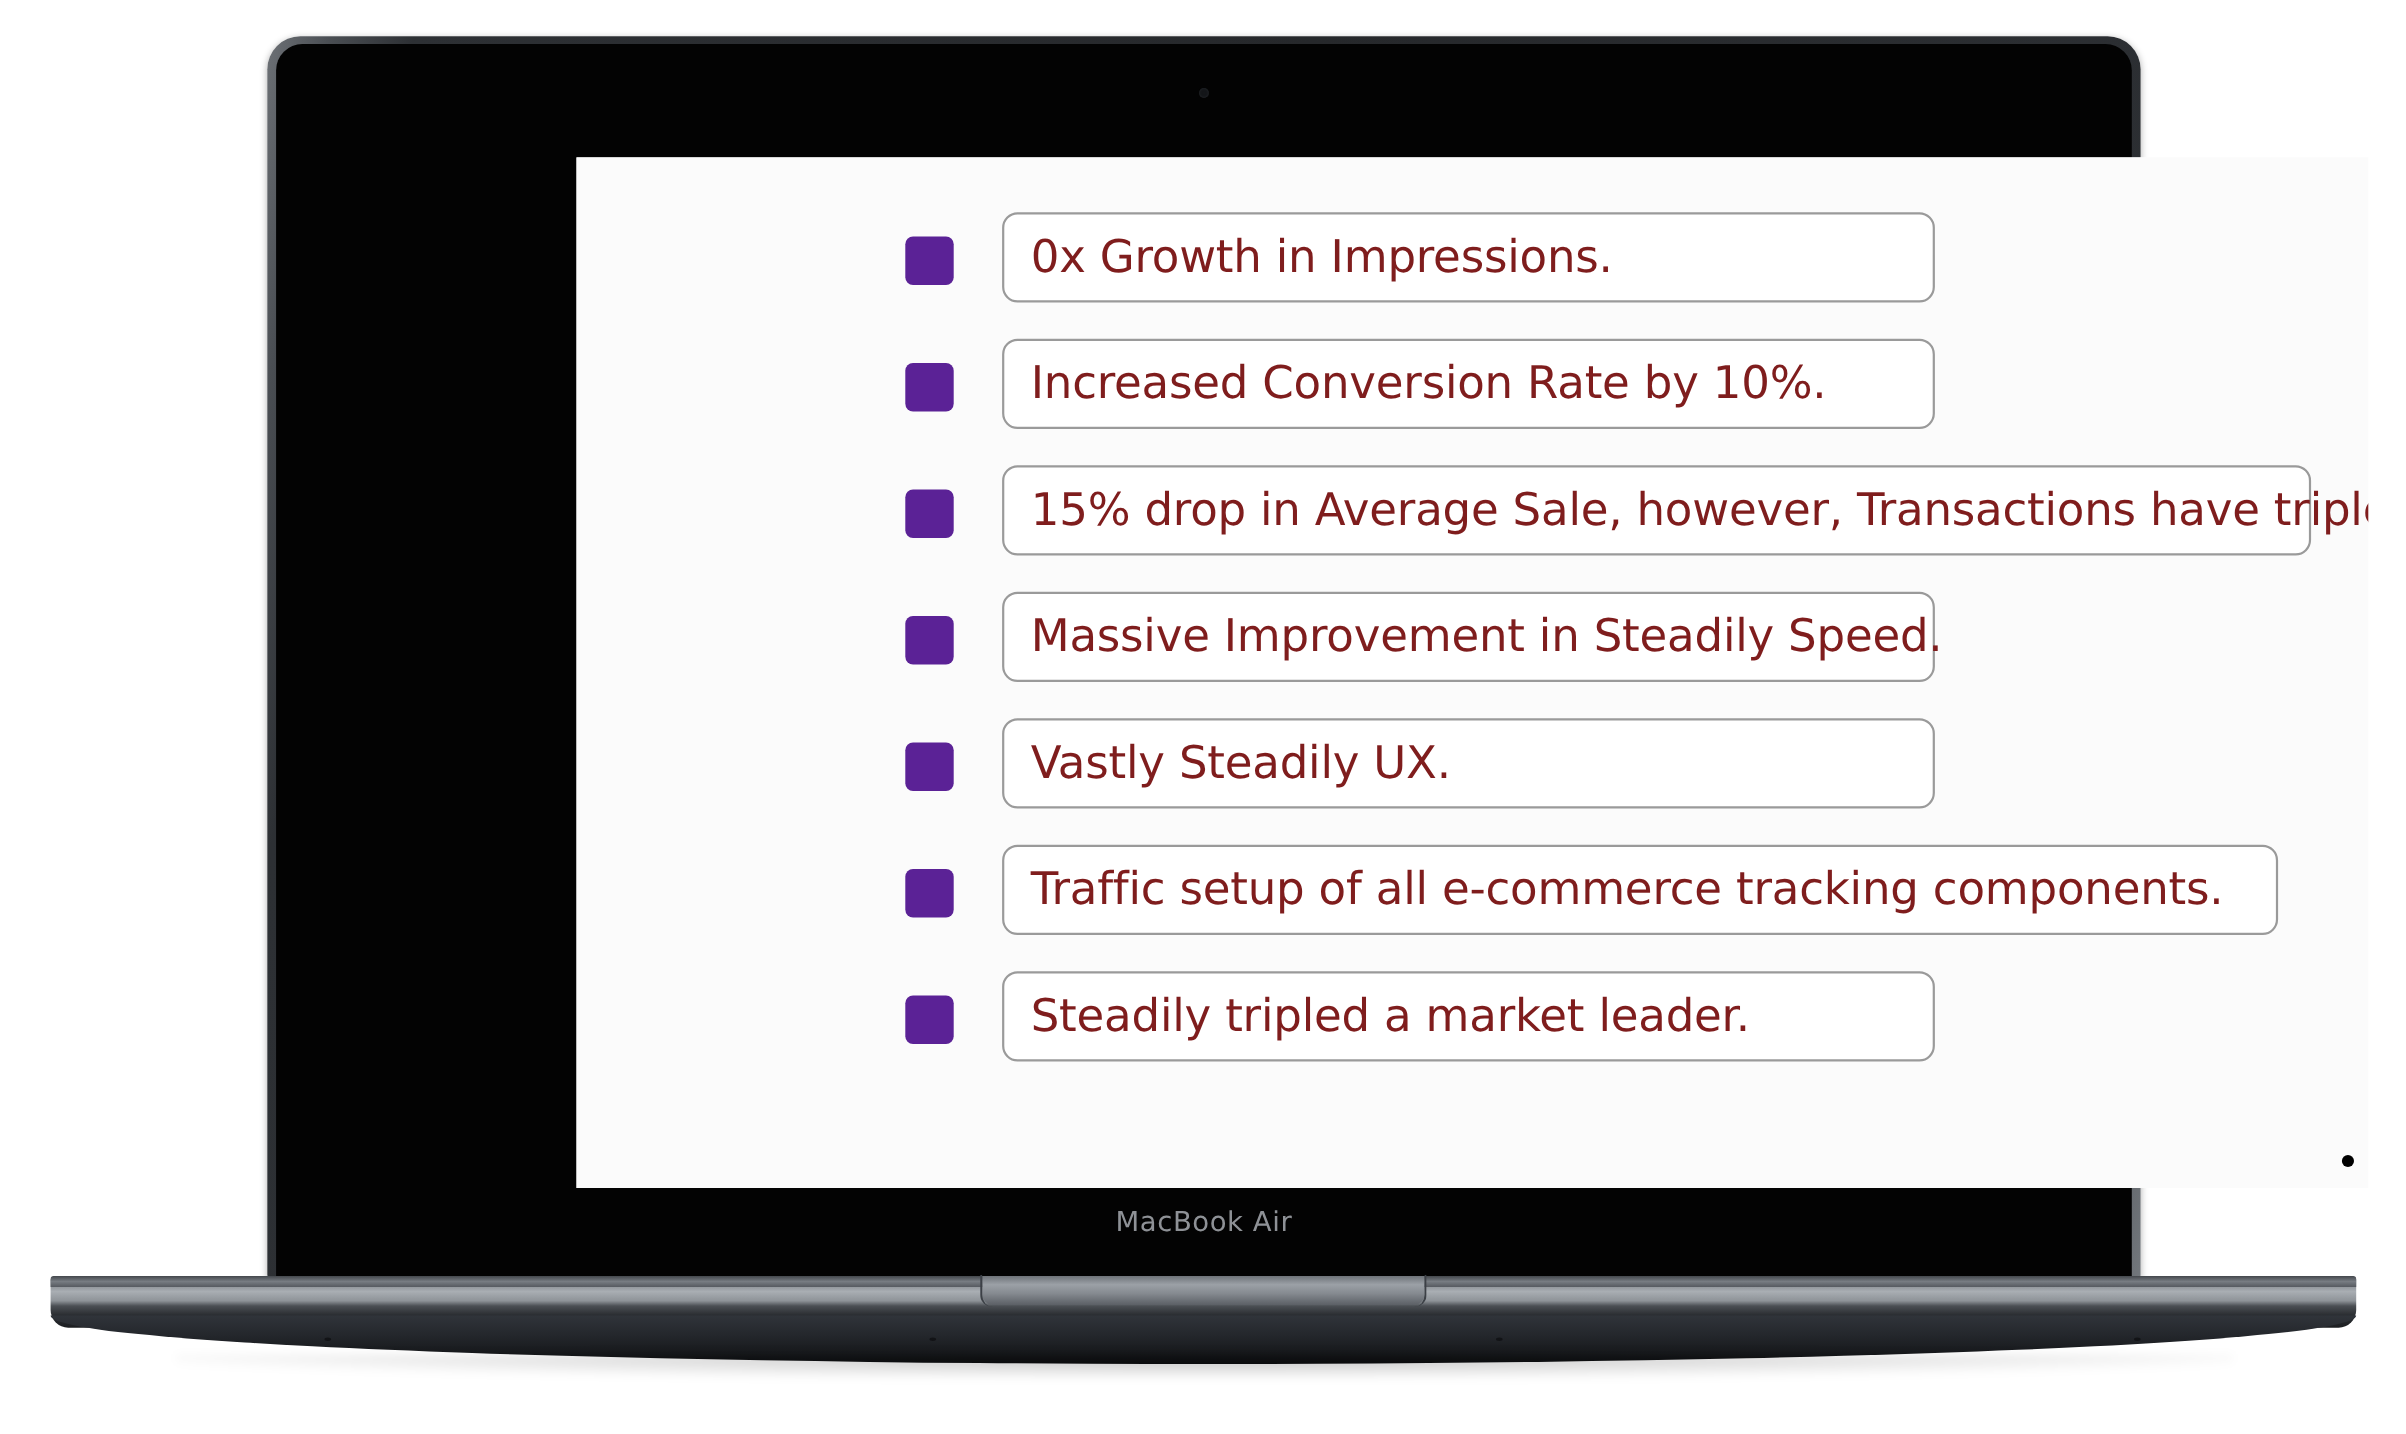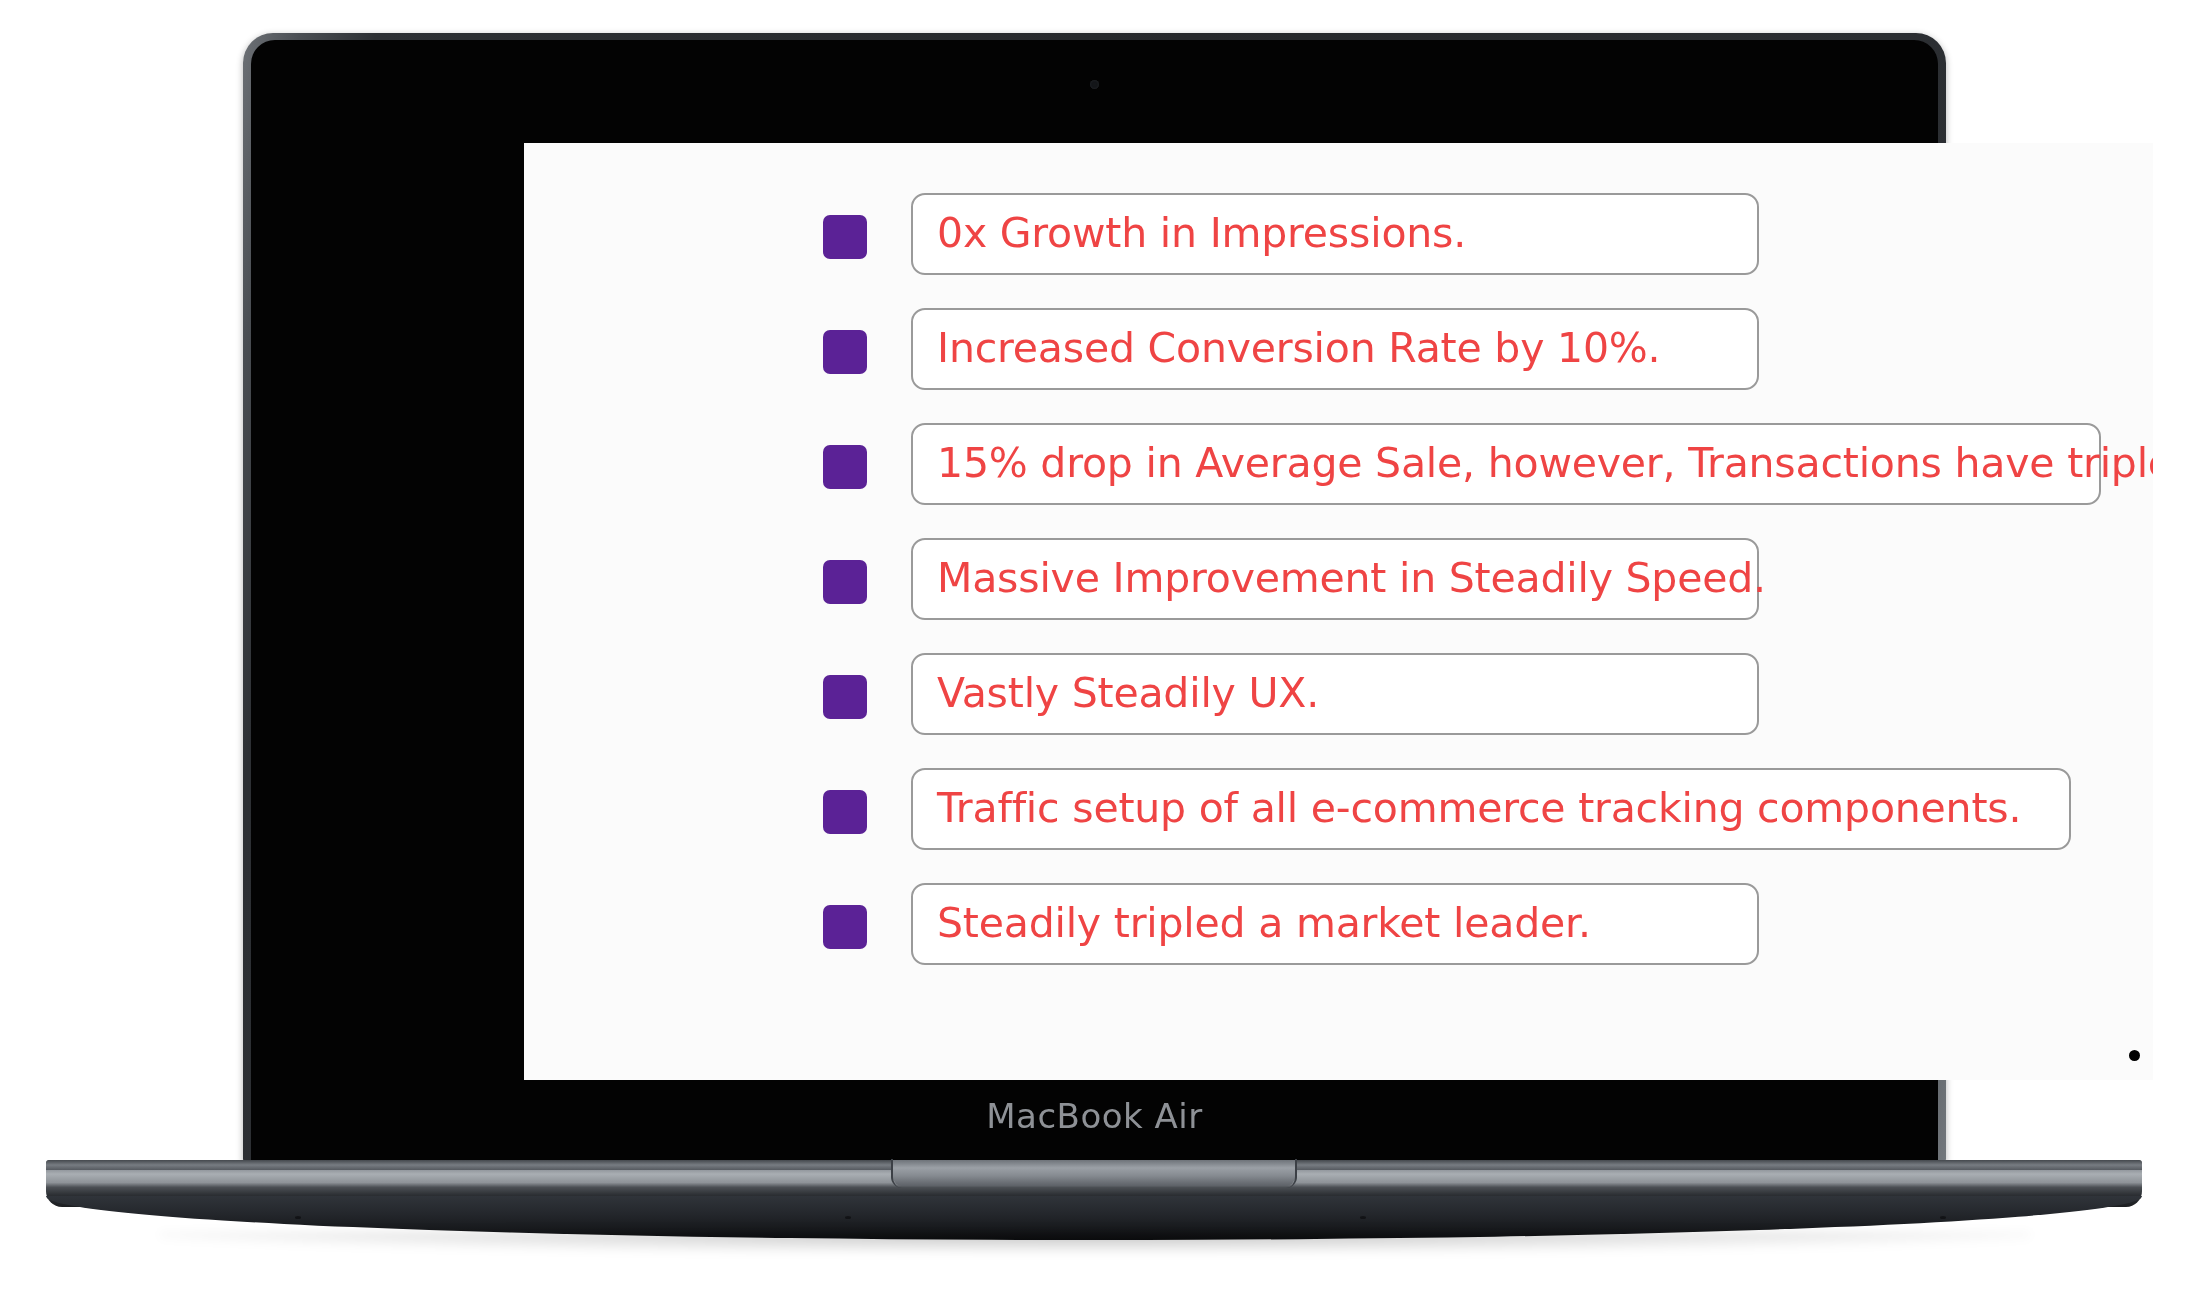--- a/index.html
+++ b/index.html
@@ -77,21 +77,21 @@
   }
 
   
   .bezel-label {
     position: absolute;
     left: 0;
     right: 0;
     top: 1063px;
     text-align: center;
     color: #9a9ea3;
-    font-size: 34px;
+    font-size: 25px;
     letter-spacing: 0.5px;
     font-family: "DejaVu Sans", sans-serif;
     opacity: 0.92;
   }
 
   
   .base {
     position: absolute;
     left: 46px;
     top: 1160px;
@@ -194,21 +194,21 @@
     display: flex;
     align-items: center;
     padding: 0 24px;
     border: 2px solid #9a9a9a;
     border-radius: 14px;
     background: #ffffff;
     margin-top: -6px;
   }
 
   .card-text {
-    color: #ef4444;
+    color: #7f1d1d;
     font-size: 41px;
     line-height: 1;
     white-space: nowrap;
     font-family: "DejaVu Sans", sans-serif;
     font-weight: 400;
     letter-spacing: -0.2px;
   }
 
   
   .w-short  { width: 848px; }

